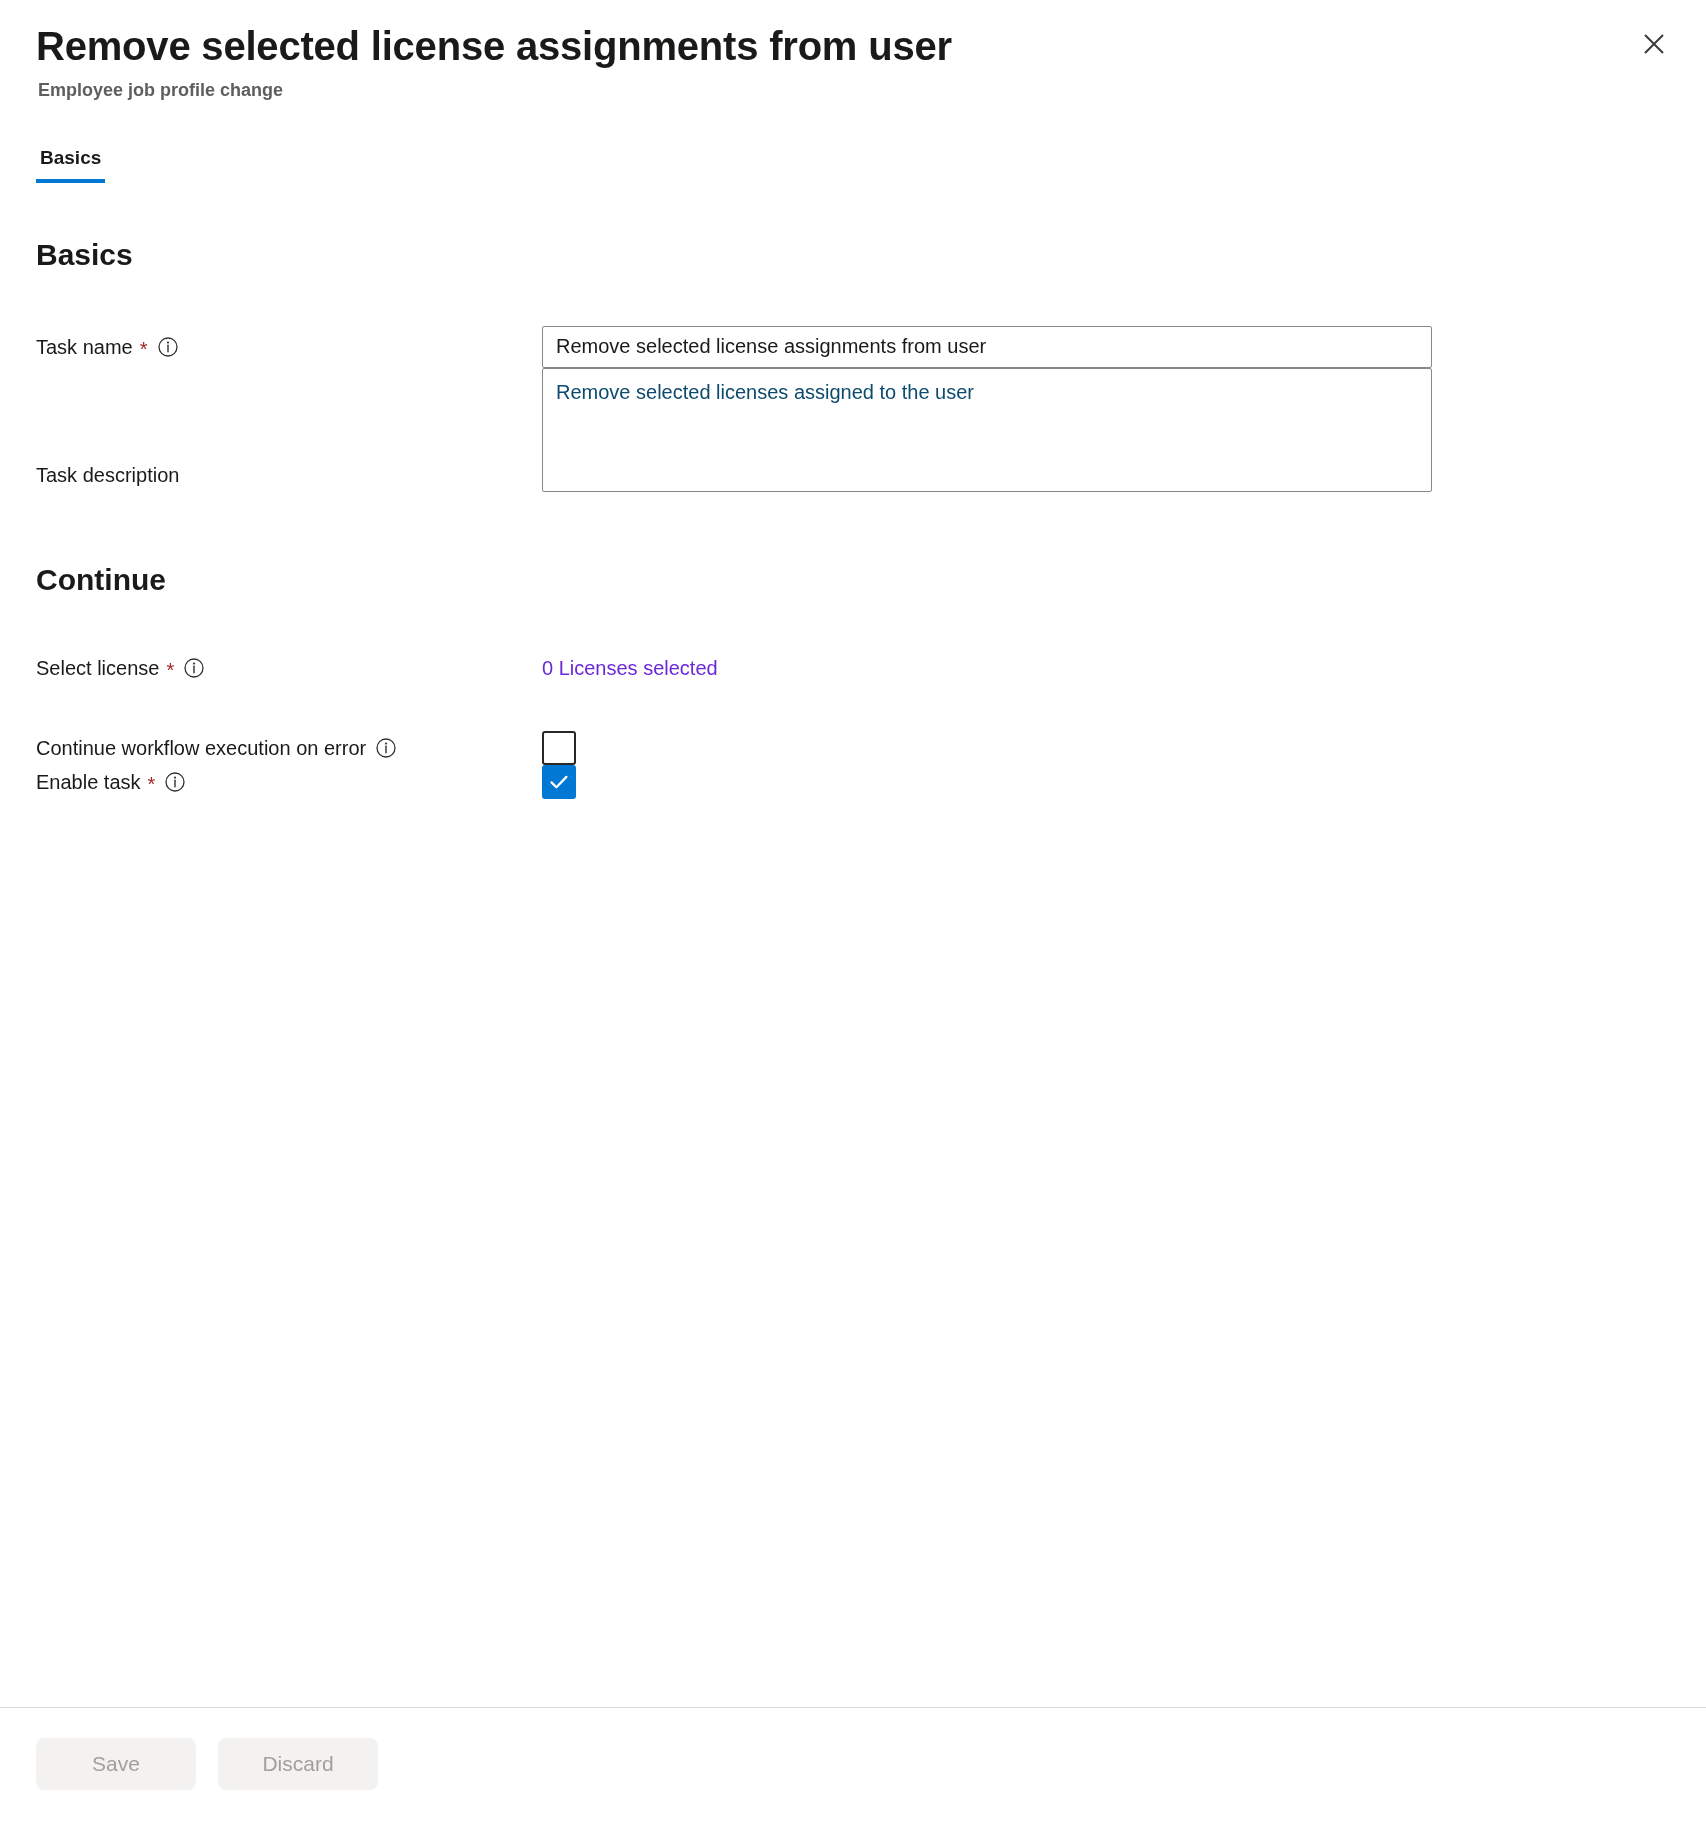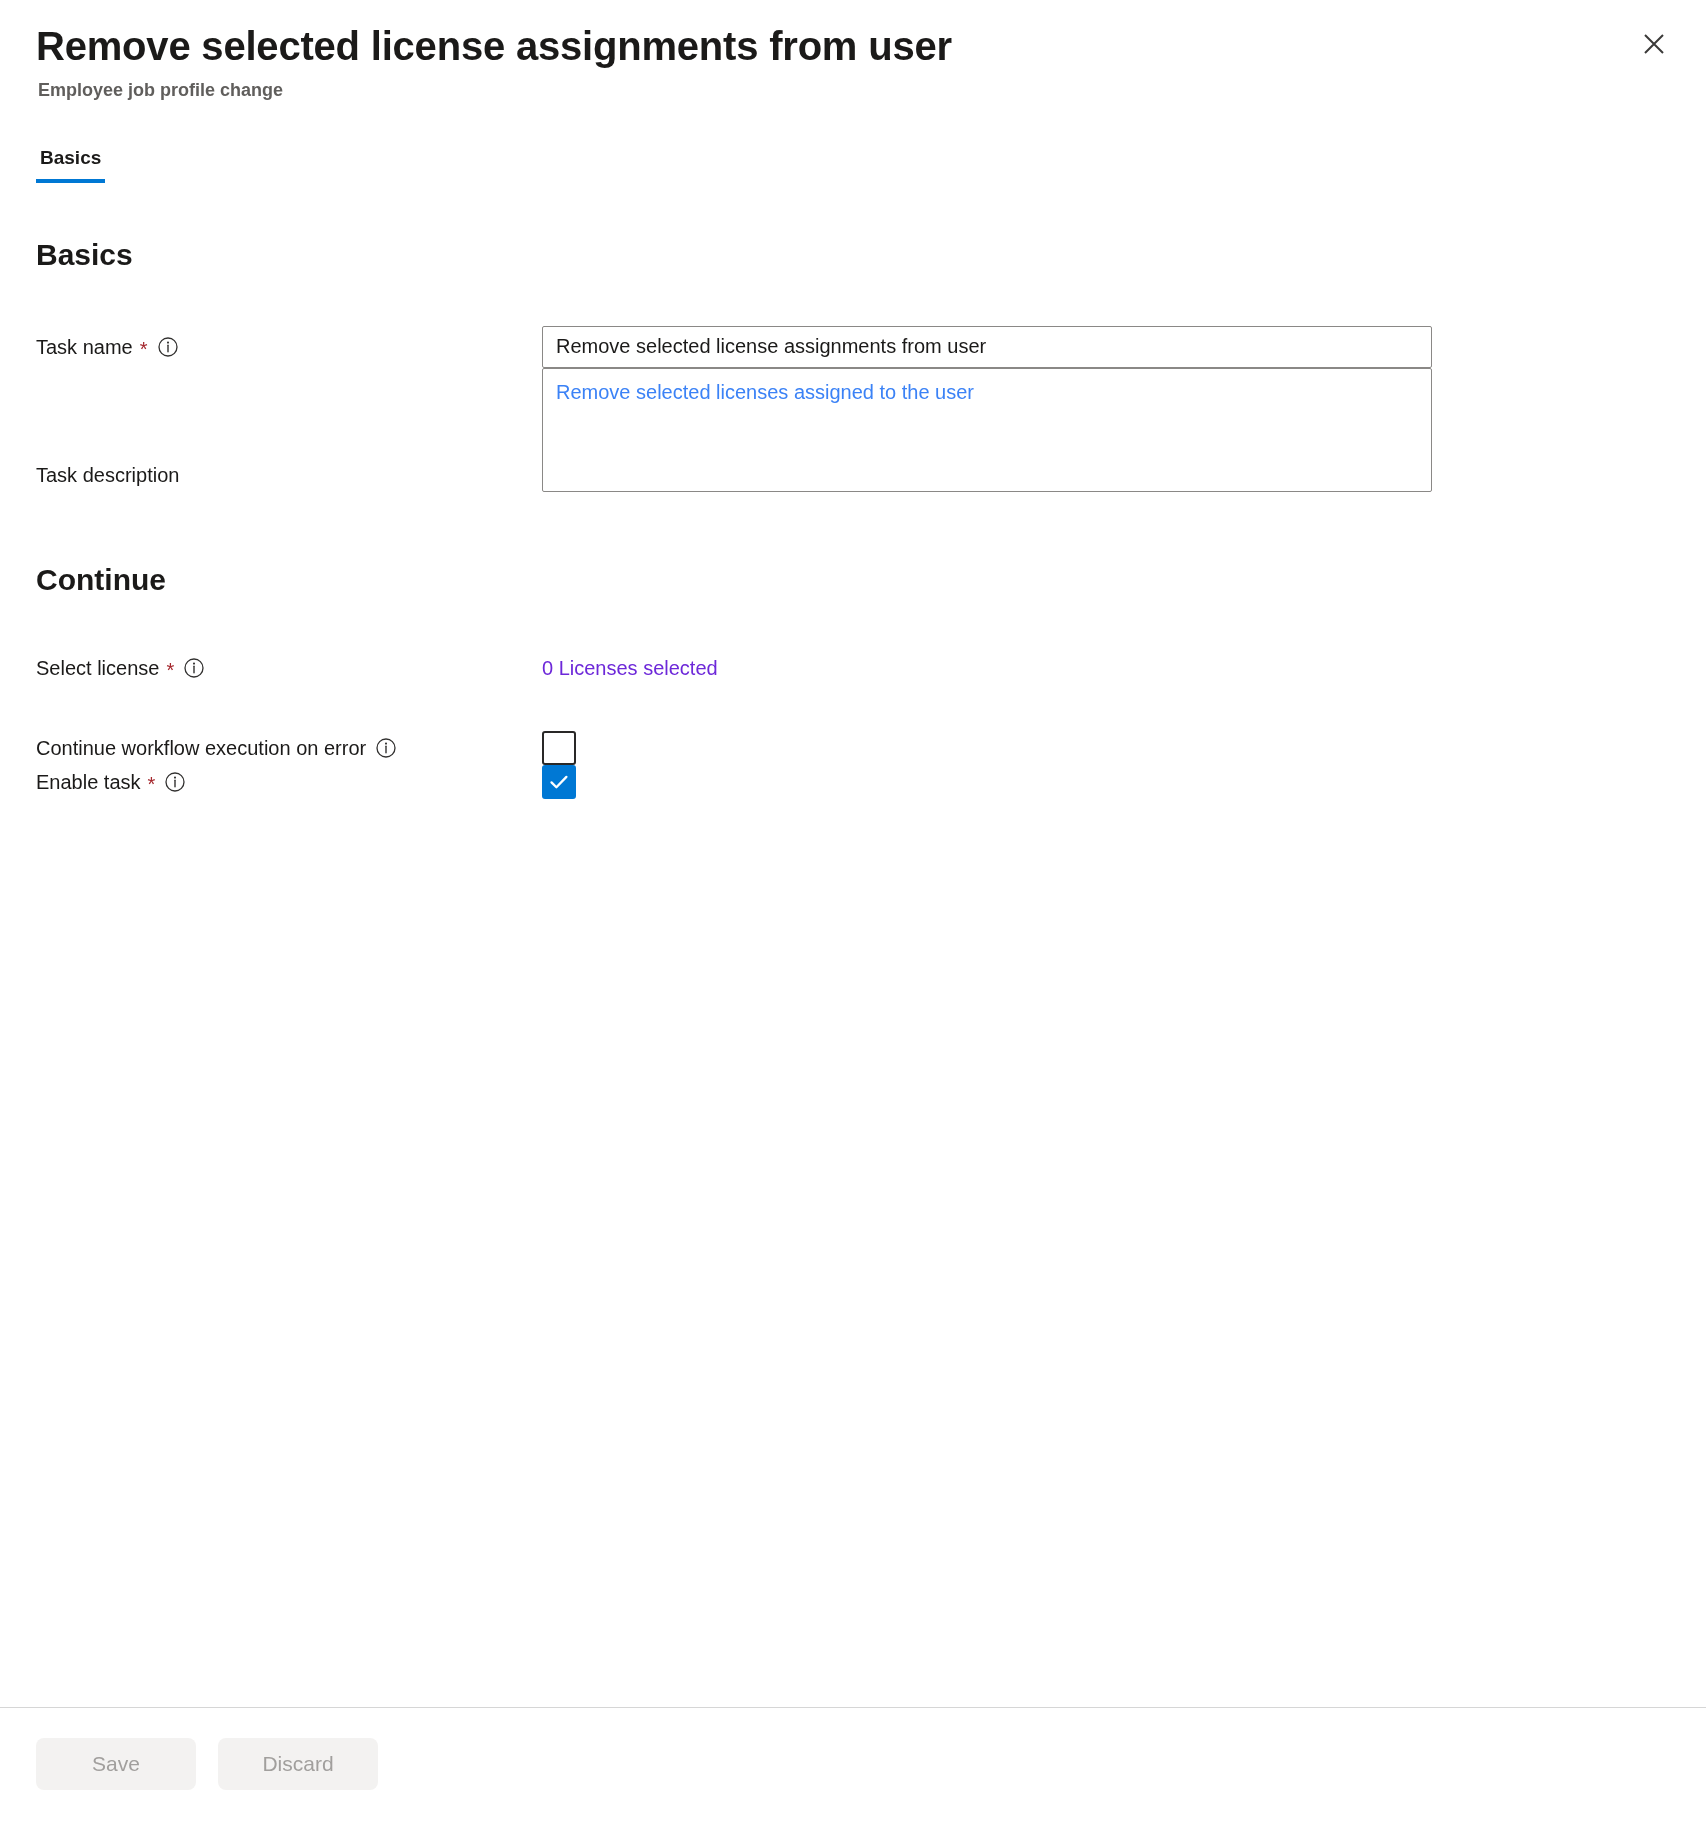--- a/index.html
+++ b/index.html
@@ -140,21 +140,21 @@
     outline: none;
   }
   .text-area {
     width: 890px;
     height: 124px;
     border: 1px solid #8a8886;
     border-radius: 2px;
     background: #ffffff;
     font-family: "Liberation Sans", sans-serif;
     font-size: 20px;
-    color: #3b82f6;
+    color: #0c4a6e;
     padding: 10px 13px;
     resize: none;
     outline: none;
     line-height: 1.35;
   }
 
   .row-task-name { margin-top: 52px; }
   .row-task-name .form-label { height: 42px; }
   .row-task-description { }
   .row-task-description .form-label { height: 42px; }

